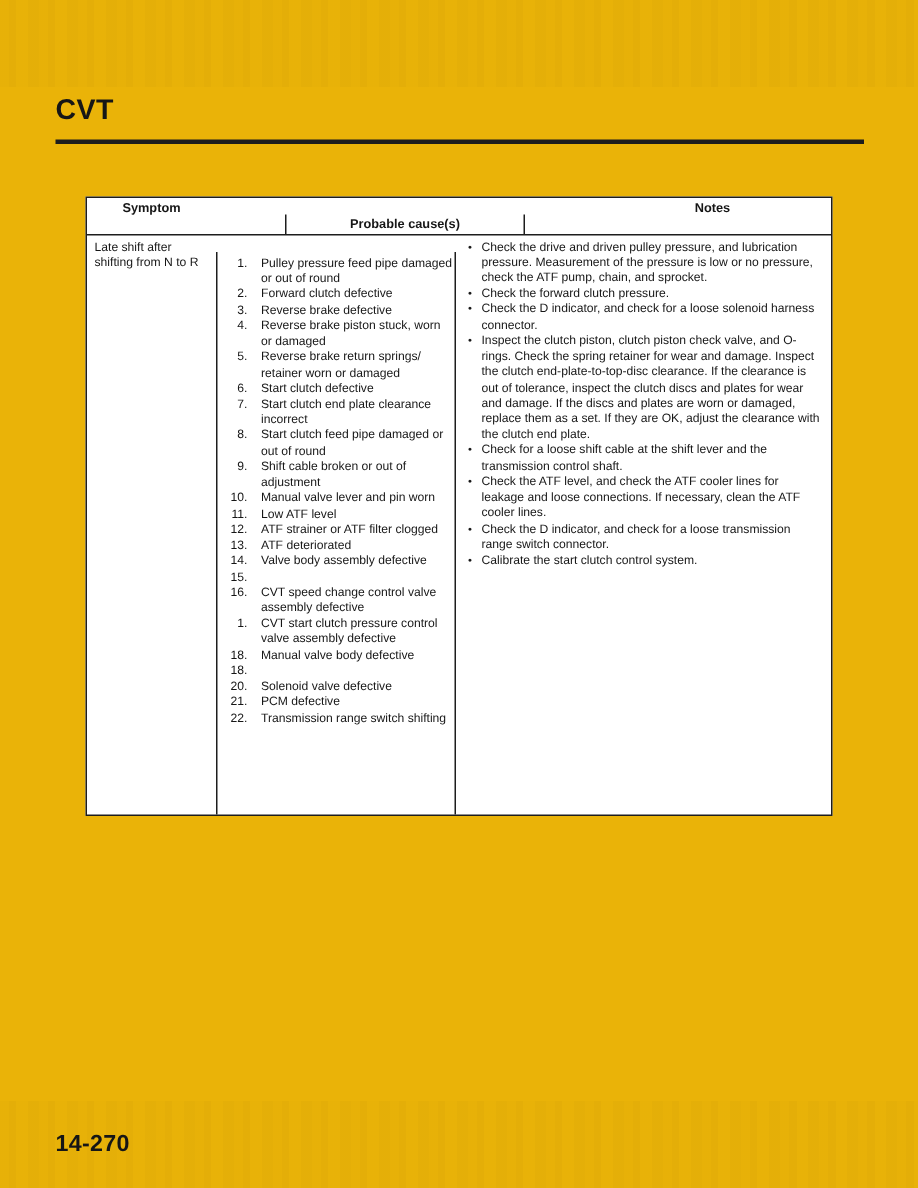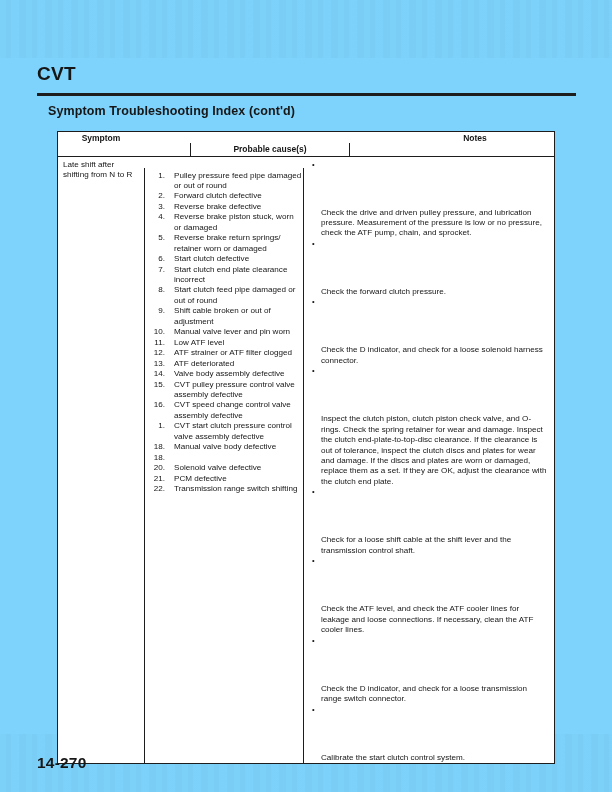--- a/index.html
+++ b/index.html
@@ -1,21 +1,21 @@
 <!DOCTYPE html>
 <html><head>
 <meta charset="utf-8">
 <style>
   html, body { margin: 0; padding: 0; background: #e8e8e8; }
   .page {
     position: relative;
     width: 612px;
     height: 792px;
     margin: 0 auto;
-    background: #7dd3fc;
+    background: #eab308;
     font-family: "Liberation Sans", sans-serif;
     color: #161616;
     overflow: hidden;
   }
   
   .noise {
     position: absolute; left: 0; width: 612px;
     background: repeating-linear-gradient(90deg,
       rgba(0,0,0,0.010) 0 6px,
       rgba(0,0,0,0.028) 6px 11px,
@@ -63,37 +63,36 @@
   .symptom-cell { padding: 3px 4px 0 5px; }
   .causes-cell  { padding: 3px 1px 0 5px; }
   .notes-cell   { padding: 3px 5px 0 8px; }
 
   .cause-item { display: flex; }
   .cause-num  { flex: none; width: 15px; text-align: right; }
   .cause-text { flex: 1; margin-left: 9px; }
 
   .note-item  { display: flex; }
   .note-bullet{ flex: none; width: 9px; font-size: 7.5px; }
-  .note-text  { flex: 1; margin-top: 48px; }
+  .note-text  { flex: 1; }
 
   .page-number {
     position: absolute; left: 37px; top: 754px;
     font-size: 15.5px; font-weight: bold; letter-spacing: 0.2px;
   }
 </style>
 </head>
 <body>
 
 <div class="page">
   <div class="noise noise-top"></div>
   <div class="noise noise-bottom"></div>
 
   <div class="section-title">CVT</div>
   <div class="rule"></div>
-  <div class="sub-heading">Symptom Troubleshooting Index (cont'd)</div>
 
   <div class="tbl">
     <div class="thead">
       <div class="th col-symptom">Symptom</div>
       <div class="th col-causes">Probable cause(s)</div>
       <div class="th col-notes">Notes</div>
     </div>
     <div class="tbody">
       <div class="td col-symptom symptom-cell">Late shift after shifting from N to R</div>
       <div class="td col-causes causes-cell">
@@ -150,21 +149,20 @@
             <div class="cause-item">
             <span class="cause-num">13.</span>
             <span class="cause-text">ATF deteriorated</span>
           </div>
             <div class="cause-item">
             <span class="cause-num">14.</span>
             <span class="cause-text">Valve body assembly defective</span>
           </div>
             <div class="cause-item">
             <span class="cause-num">15.</span>
-            <span class="cause-text">CVT pulley pressure control valve assembly defective</span>
           </div>
             <div class="cause-item">
             <span class="cause-num">16.</span>
             <span class="cause-text">CVT speed change control valve assembly defective</span>
           </div>
             <div class="cause-item">
             <span class="cause-num">1.</span>
             <span class="cause-text">CVT start clutch pressure control valve assembly defective</span>
           </div>
             <div class="cause-item">

